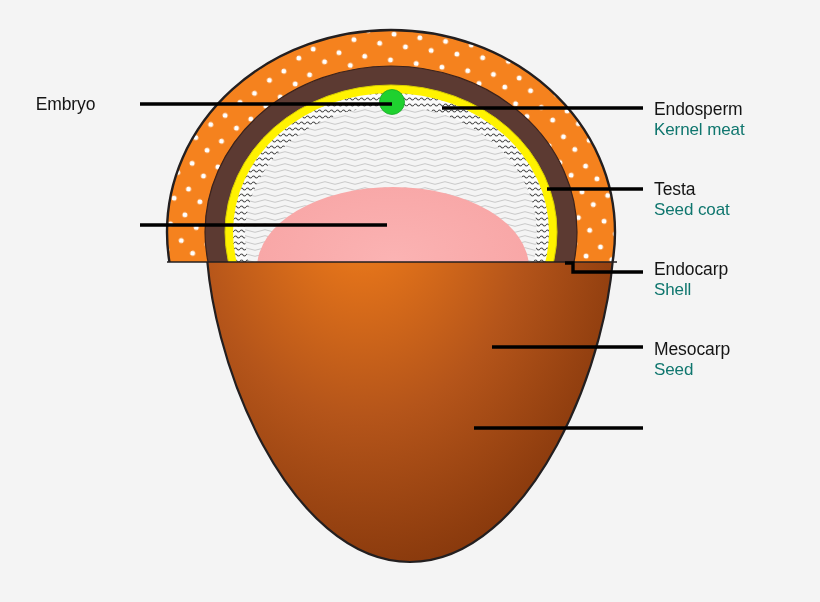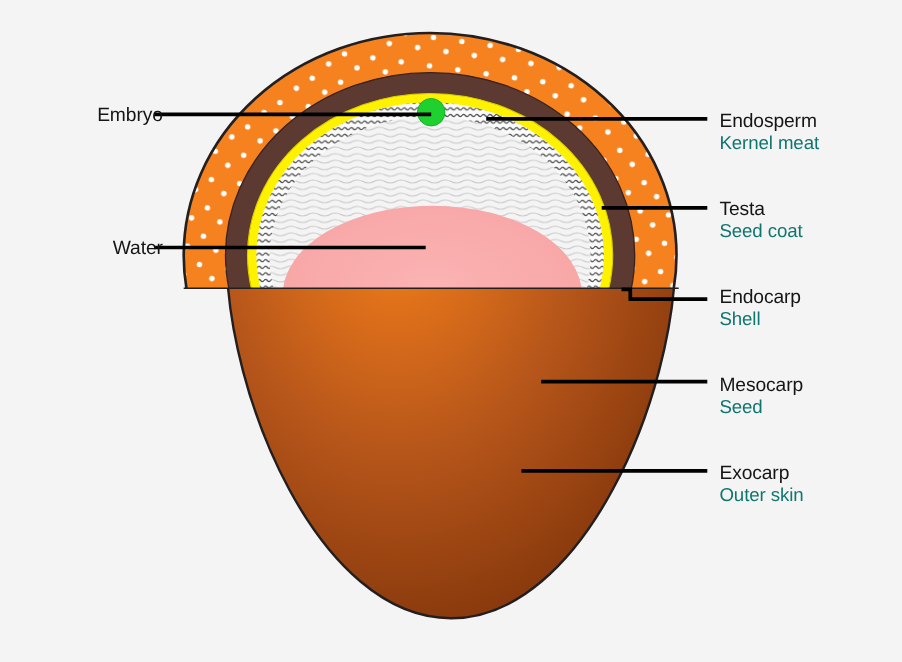--- a/index.html
+++ b/index.html
@@ -41,21 +41,21 @@
     letter-spacing: -0.1px;
   }
   .label-plain {
     font-size: 17.5px;
     font-weight: normal;
     color: #151515;
     line-height: 1.1;
     letter-spacing: -0.1px;
   }
   .right-label { left: 654px; }
-  .left-label  { text-align: right; margin-left: 17px; }
+  .left-label  { text-align: center; }
 </style>
 </head>
 <body>
 
 <div id="page">
 
   <svg id="diagram-svg" viewBox="0 0 820 602">
     <defs>
 
       <pattern id="coirDots" width="26" height="26" patternUnits="userSpaceOnUse" patternTransform="rotate(8)">
@@ -143,23 +143,20 @@
       <path d="M 565 263 L 573 263 L 573 272 L 643 272"></path>
       <line x1="492" y1="347" x2="643" y2="347"></line>
       <line x1="474" y1="428" x2="643" y2="428"></line>
     </g>
   </svg>
 
   <div class="label-group left-label" style="left:0px; top:95px; width:131px;">
     <div class="label-plain">Embryo</div>
   </div>
 
-  <div class="label-group left-label" style="left:0px; top:216px; width:131px;">
-    <div class="label-plain">Water</div>
-  </div>
 
   <div class="label-group right-label" style="top:100px;">
     <div class="label-primary">Endosperm</div>
     <div class="label-secondary">Kernel meat</div>
   </div>
 
   <div class="label-group right-label" style="top:260px;">
     <div class="label-primary">Endocarp</div>
     <div class="label-secondary">Shell</div>
   </div>
@@ -167,18 +164,14 @@
   <div class="label-group right-label" style="top:180px;">
     <div class="label-primary">Testa</div>
     <div class="label-secondary">Seed coat</div>
   </div>
 
   <div class="label-group right-label" style="top:340px;">
     <div class="label-primary">Mesocarp</div>
     <div class="label-secondary">Seed</div>
   </div>
 
-  <div class="label-group right-label" style="top:420px;">
-    <div class="label-primary">Exocarp</div>
-    <div class="label-secondary">Outer skin</div>
-  </div>
 
 </div>
 
 </body></html>

